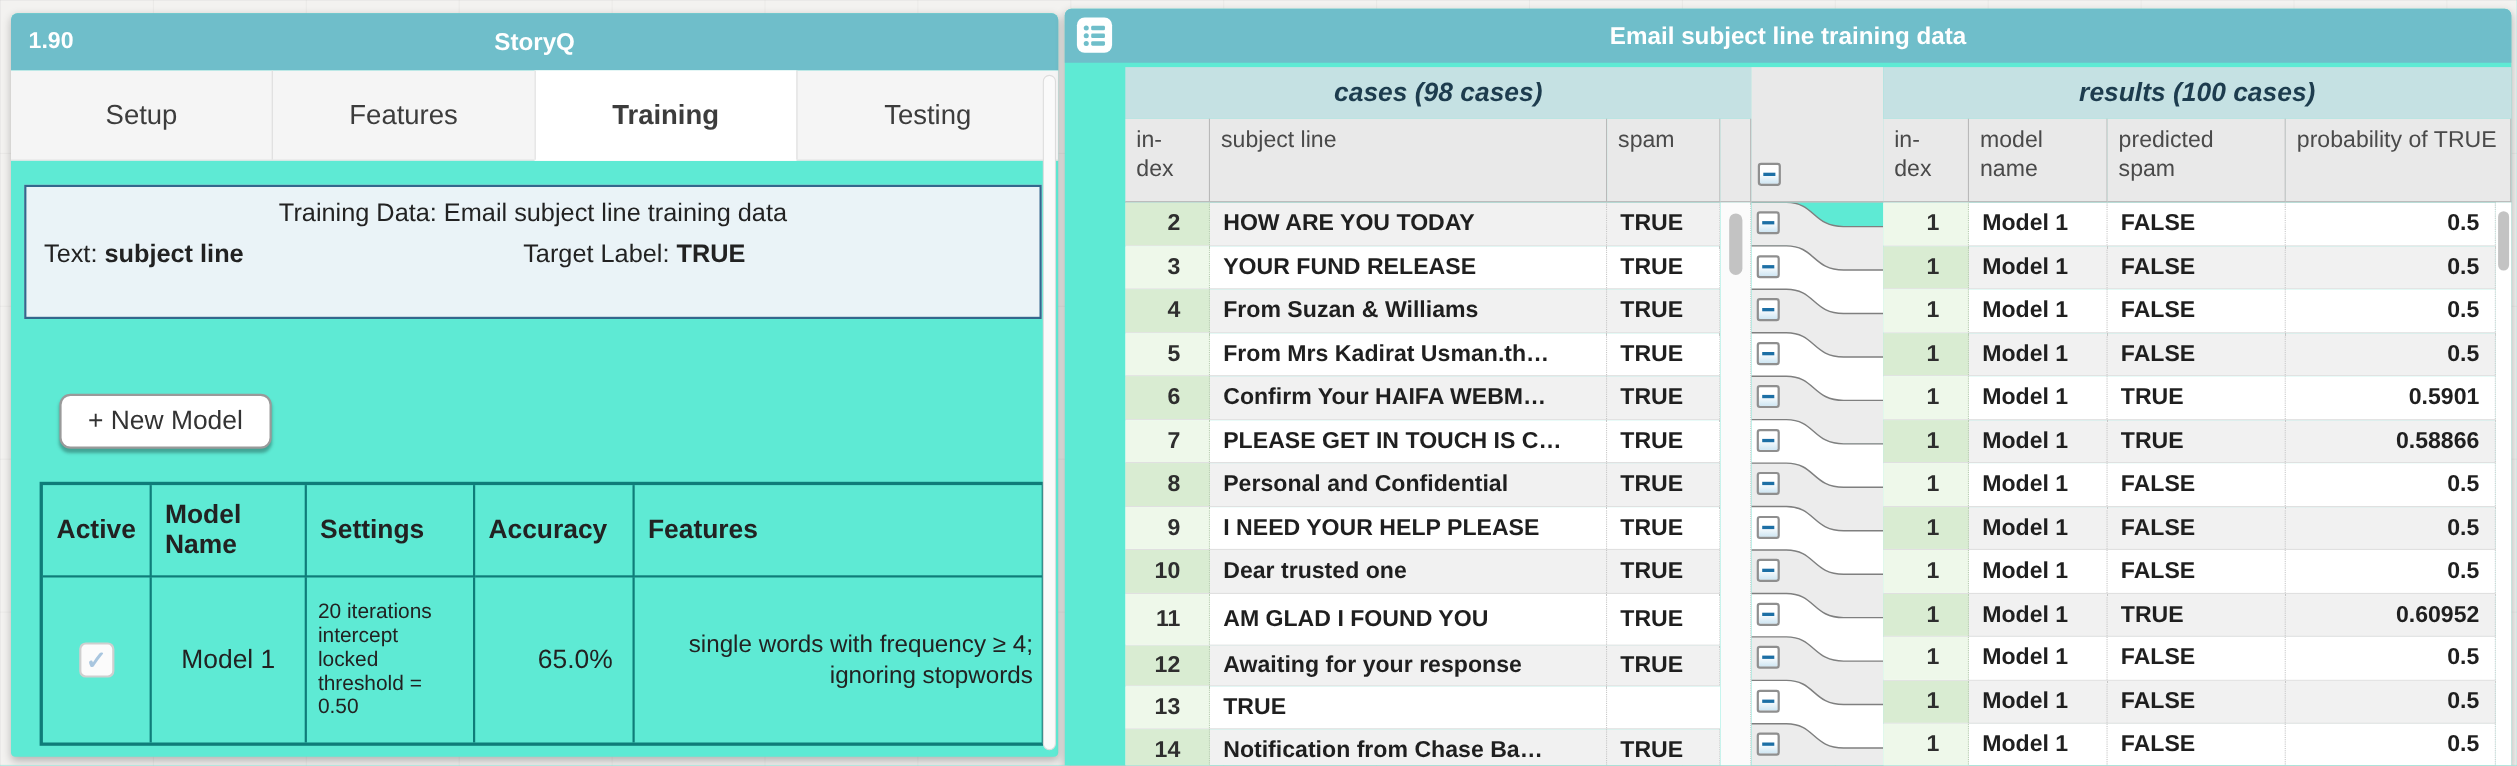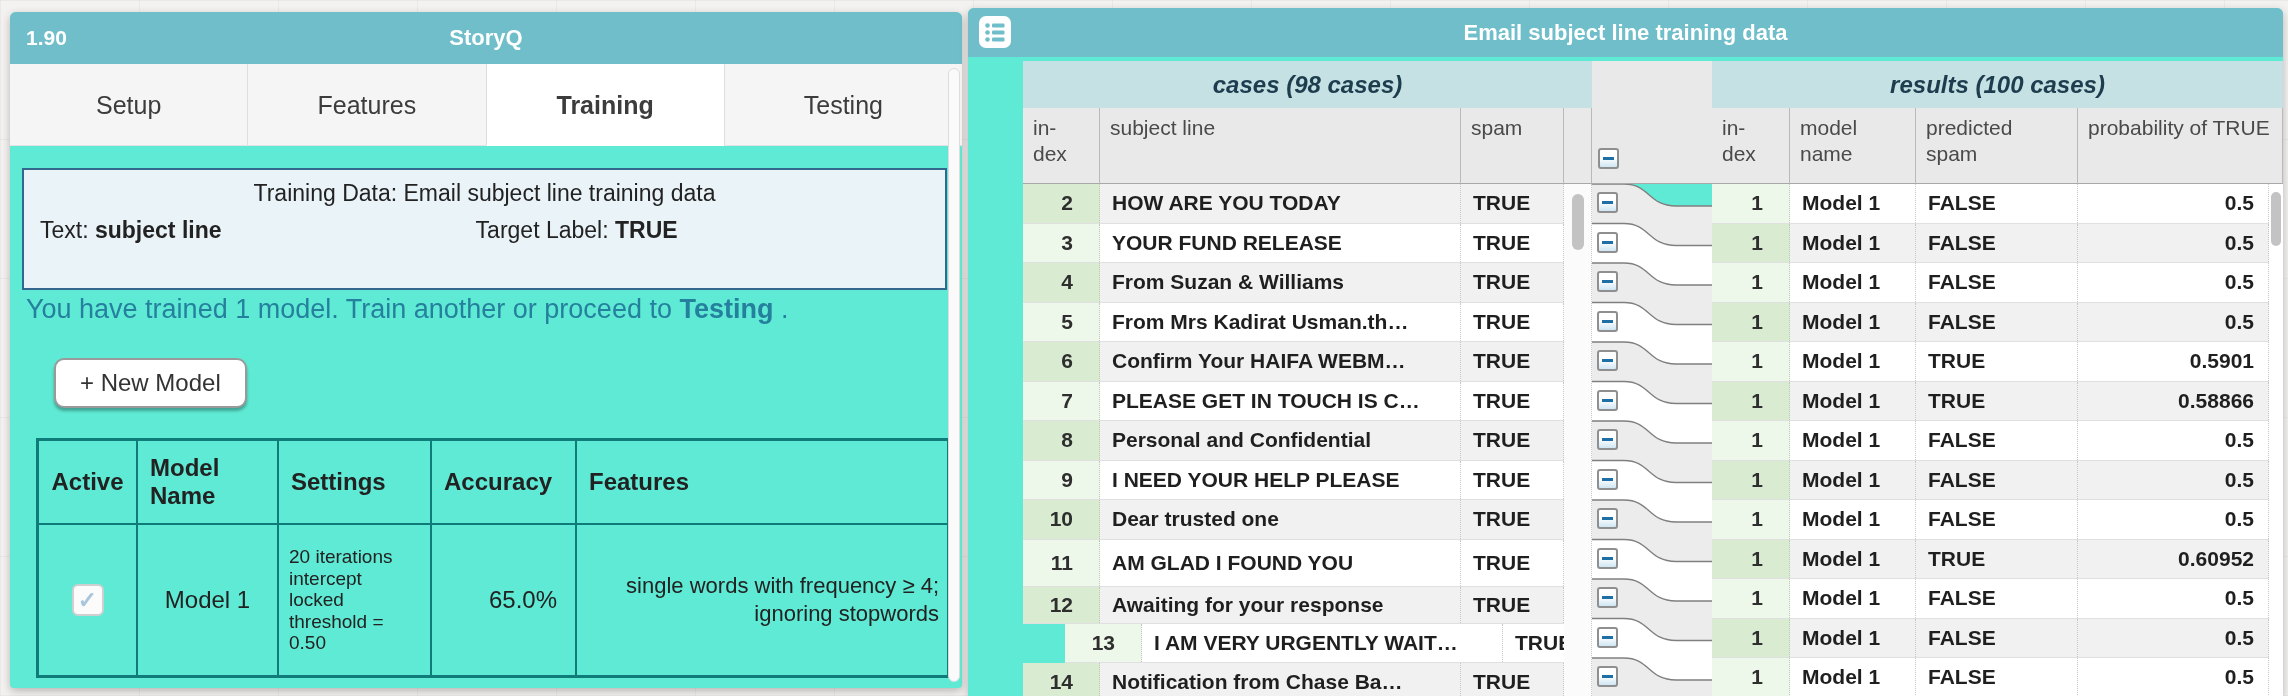--- a/index.html
+++ b/index.html
@@ -114,21 +114,20 @@
   </div>
 
   <div class="infobox">
     <div class="c">Training Data: Email subject line training data</div>
     <div class="inforow">
       <div><span>Text: </span><b>subject line</b></div>
       <div><span>Target Label: </span><b>TRUE</b></div>
     </div>
   </div>
 
-  <div class="message"><span>You have trained 1 model. Train another or proceed to </span><b>Testing</b><span> .</span></div>
 
   <button class="newmodel">+ New Model</button>
 
   <div class="mtable">
     <div class="hd ctr">Active</div>
     <div class="hd">Model Name</div>
     <div class="hd">Settings</div>
     <div class="hd">Accuracy</div>
     <div class="hd">Features</div>
     <div class="ctr">
@@ -227,23 +226,22 @@
       <div class="trow" style="height: 47px;">
         <div class="cell idx g-light">11</div>
         <div class="cell">AM GLAD I FOUND YOU</div>
         <div class="cell">TRUE</div>
       </div>
       <div class="trow shade" style="height: 37px;">
         <div class="cell idx g-dark">12</div>
         <div class="cell">Awaiting for your response</div>
         <div class="cell">TRUE</div>
       </div>
-      <div class="trow" style="height: 39.5px; margin-left: 42px;">
+      <div class="trow" style="height: 39.5px;">
         <div class="cell idx g-light">13</div>
-        <div class="cell">I AM VERY URGENTLY WAIT…</div>
         <div class="cell">TRUE</div>
       </div>
       <div class="trow shade" style="height: 39.5px;">
         <div class="cell idx g-dark">14</div>
         <div class="cell">Notification from Chase Ba…</div>
         <div class="cell">TRUE</div>
       </div>
     </div>
   <div class="tbody" id="relation-body"><svg width="120" height="537.5">
         <path d="M0 0 H32 C58 0 56 22 84 22 H120 V61.5 H84 C56 61.5 58 39.5 32 39.5 H0 Z" fill="#ececec"></path>

